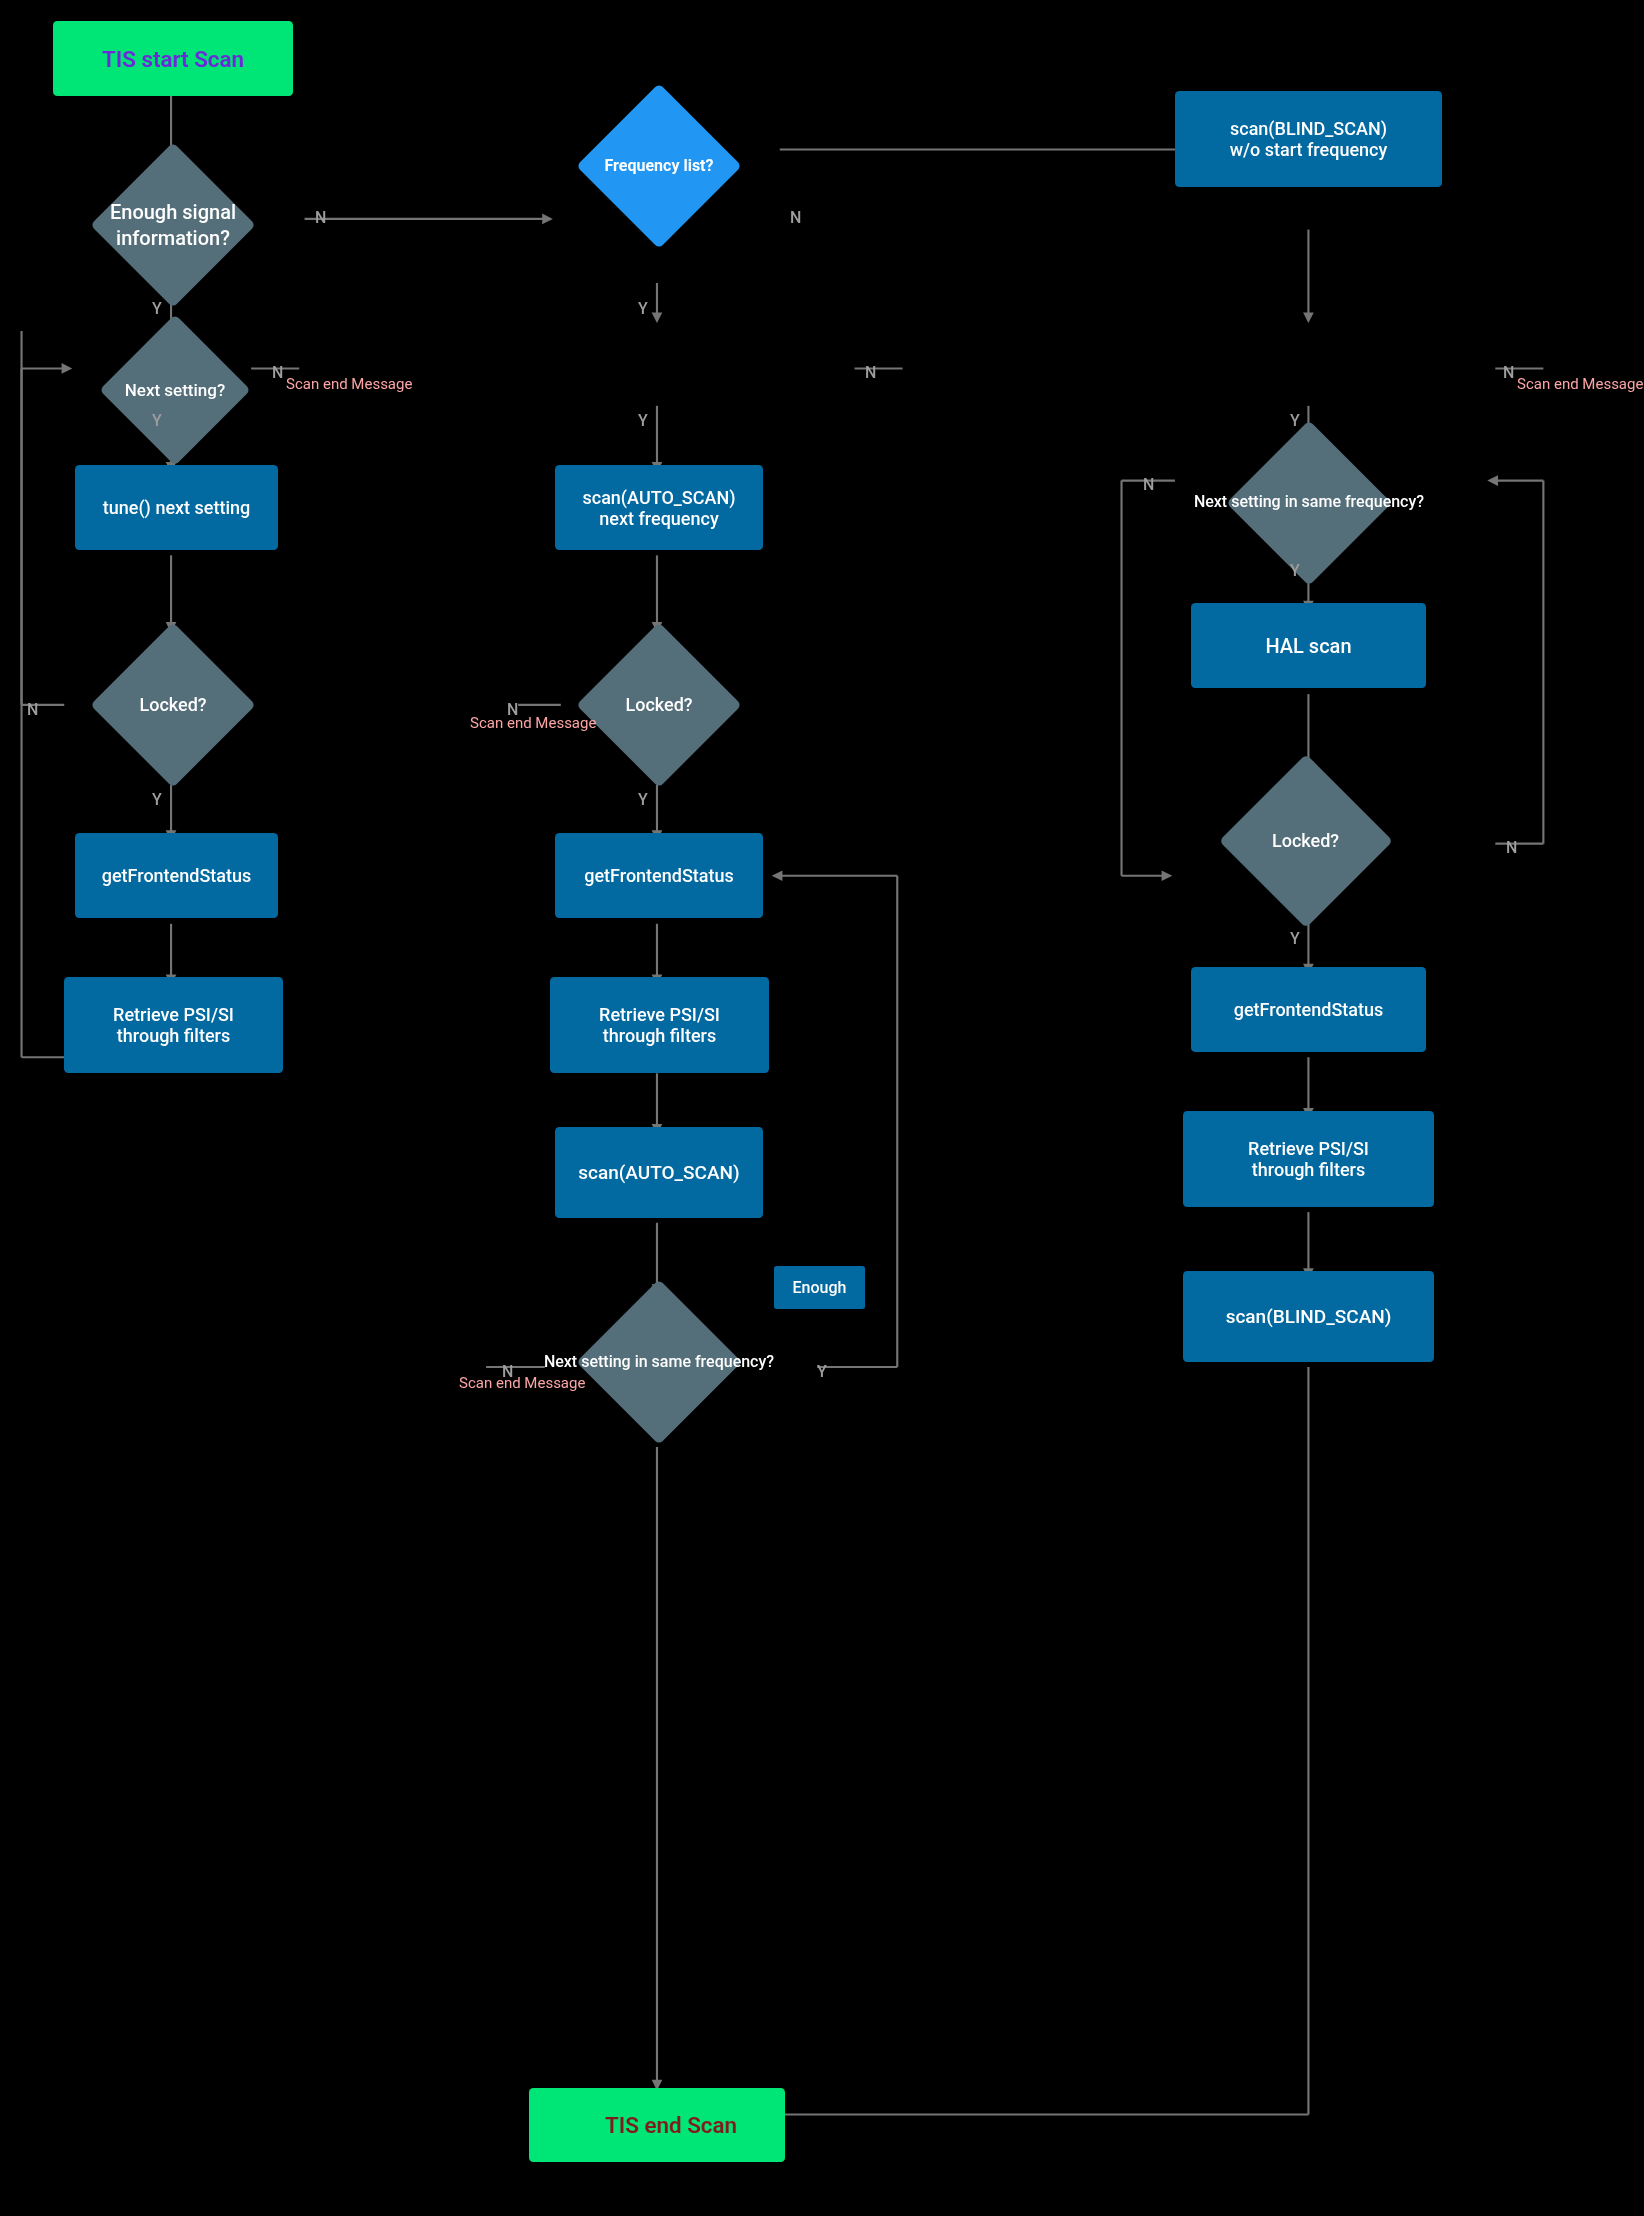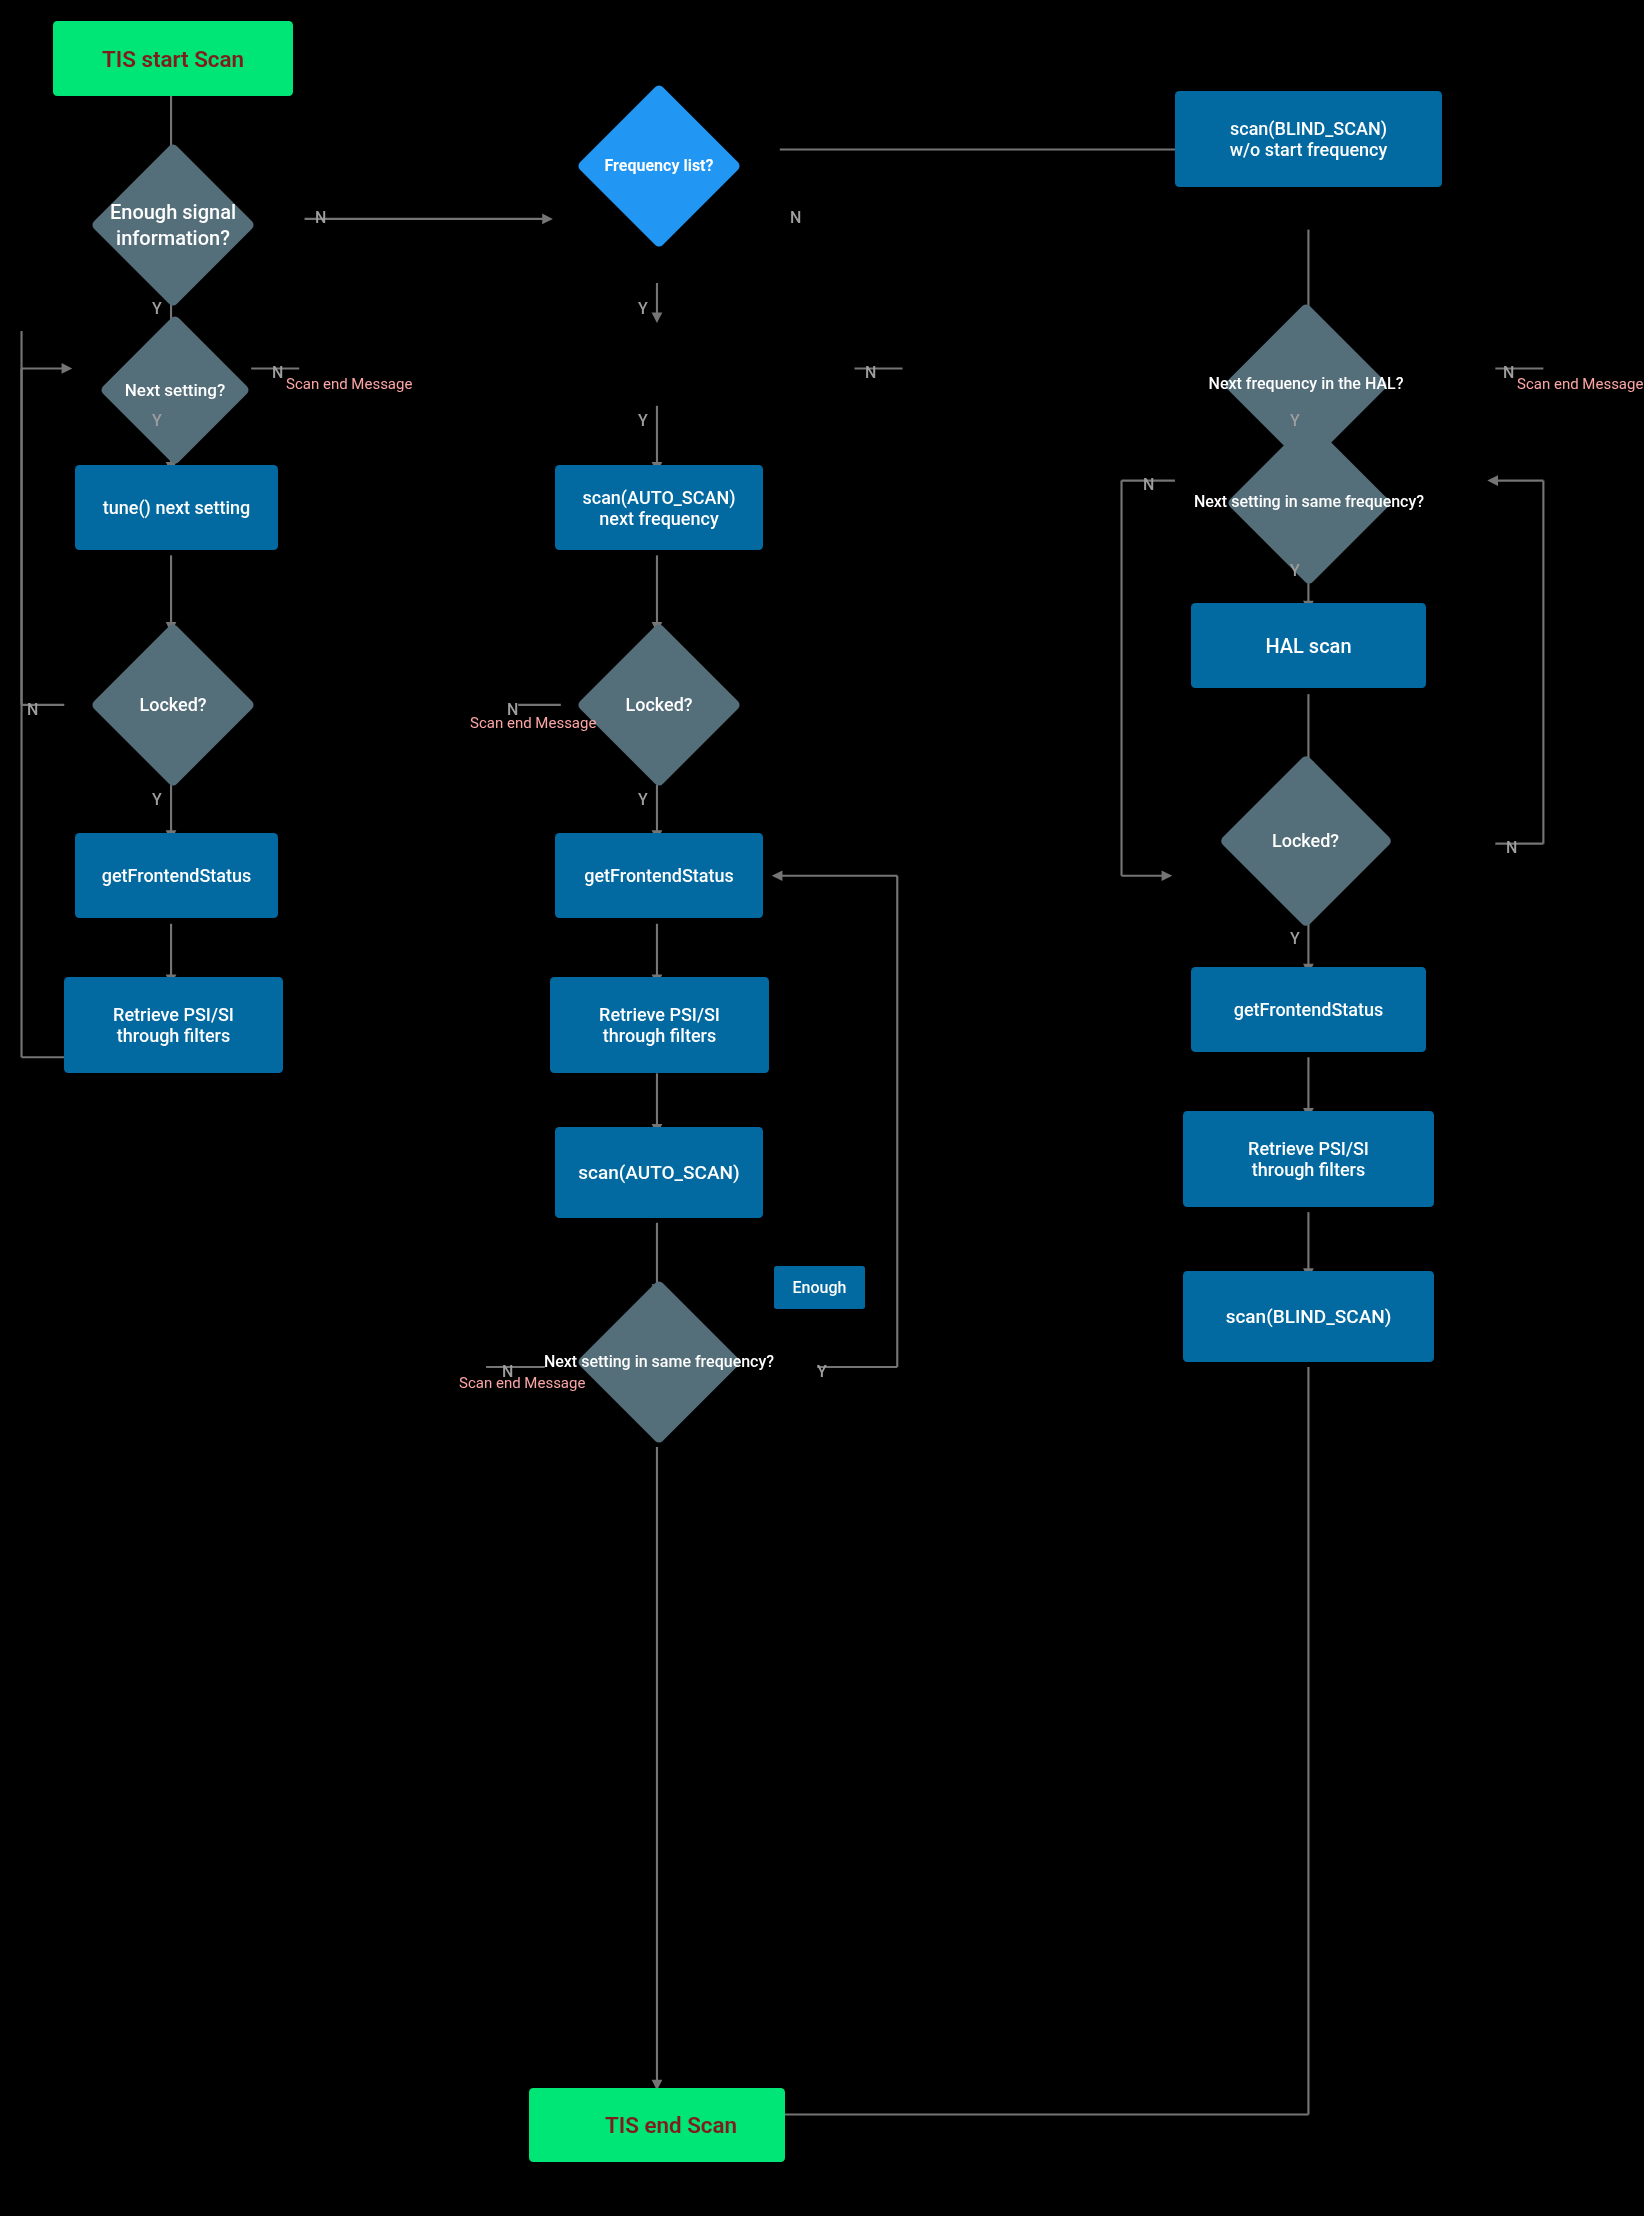--- a/index.html
+++ b/index.html
@@ -223,21 +223,21 @@
 
     <line x1="2450" y1="2270" x2="2450" y2="2380"></line>
     <polygon points="2440,2375 2450,2395 2460,2375"></polygon>
 
     <line x1="2450" y1="2560" x2="2450" y2="3960"></line>
     <line x1="2450" y1="3960" x2="1380" y2="3960"></line>
     <polygon points="1385,3950 1365,3960 1385,3970"></polygon>
 
   </svg>
 
-  <div class="rounded-rect green-box" style="left:53px; top:21.4px; width:240px; height:75px; font-size:22.4px; font-weight:600; color:#7f1d1d;">TIS start Scan</div>
+  <div class="rounded-rect green-box" style="left:53px; top:21.4px; width:240px; height:75px; font-size:22.4px; font-weight:600; color:#6d28d9;">TIS start Scan</div>
 
   <div class="diamond-wrapper" style="left:53px; top:155px; width:240px; height:139px;">
     <div class="diamond">
       <div style="position:absolute; top:50%; left:50%; transform:translate(-50%,-50%) rotate(45deg); width:117px; height:117px; background:#546e7a; border-radius:5.3px;"></div>
       <div class="diamond-text" style="font-size:20px;">Enough signal information?</div>
     </div>
   </div>
   <div class="arrow-label" style="left:152px; top:299px;">Y</div>
 
   <div class="diamond-wrapper" style="left:539px; top:91px; width:240px; height:150px;">
@@ -260,27 +260,20 @@
     </div>
   </div>
   <div class="arrow-label" style="left:272px; top:363px;">N</div>
   <div class="scan-end-msg" style="left:286px; top:374px;">Scan end
 Message</div>
   <div class="arrow-label" style="left:152px; top:411px;">Y</div>
 
   <div class="arrow-label" style="left:865px; top:363px;">N</div>
   <div class="arrow-label" style="left:638px; top:411px;">Y</div>
 
-  <div class="diamond-wrapper" style="left:1186px; top:315px; width:240px; height:139px;">
-    <div class="diamond">
-      <div style="position:absolute; top:50%; left:50%; transform:translate(-50%,-50%) rotate(45deg); width:117px; height:117px; background:#546e7a; border-radius:5.3px;"></div>
-      <div class="diamond-text" style="font-size:16px;">Next frequency
-in the HAL?</div>
-    </div>
-  </div>
   <div class="arrow-label" style="left:1503px; top:363px;">N</div>
   <div class="scan-end-msg" style="left:1517px; top:374px;">Scan end
 Message</div>
   <div class="arrow-label" style="left:1290px; top:411px;">Y</div>
 
   <div class="rounded-rect blue-box" style="left:75px; top:465px; width:203px; height:85px; font-size:18px;">tune() next setting</div>
 
   <div class="rounded-rect blue-box" style="left:555px; top:465px; width:208px; height:85px; font-size:18px; white-space:pre-line;">scan(AUTO_SCAN)
 next frequency</div>
 

